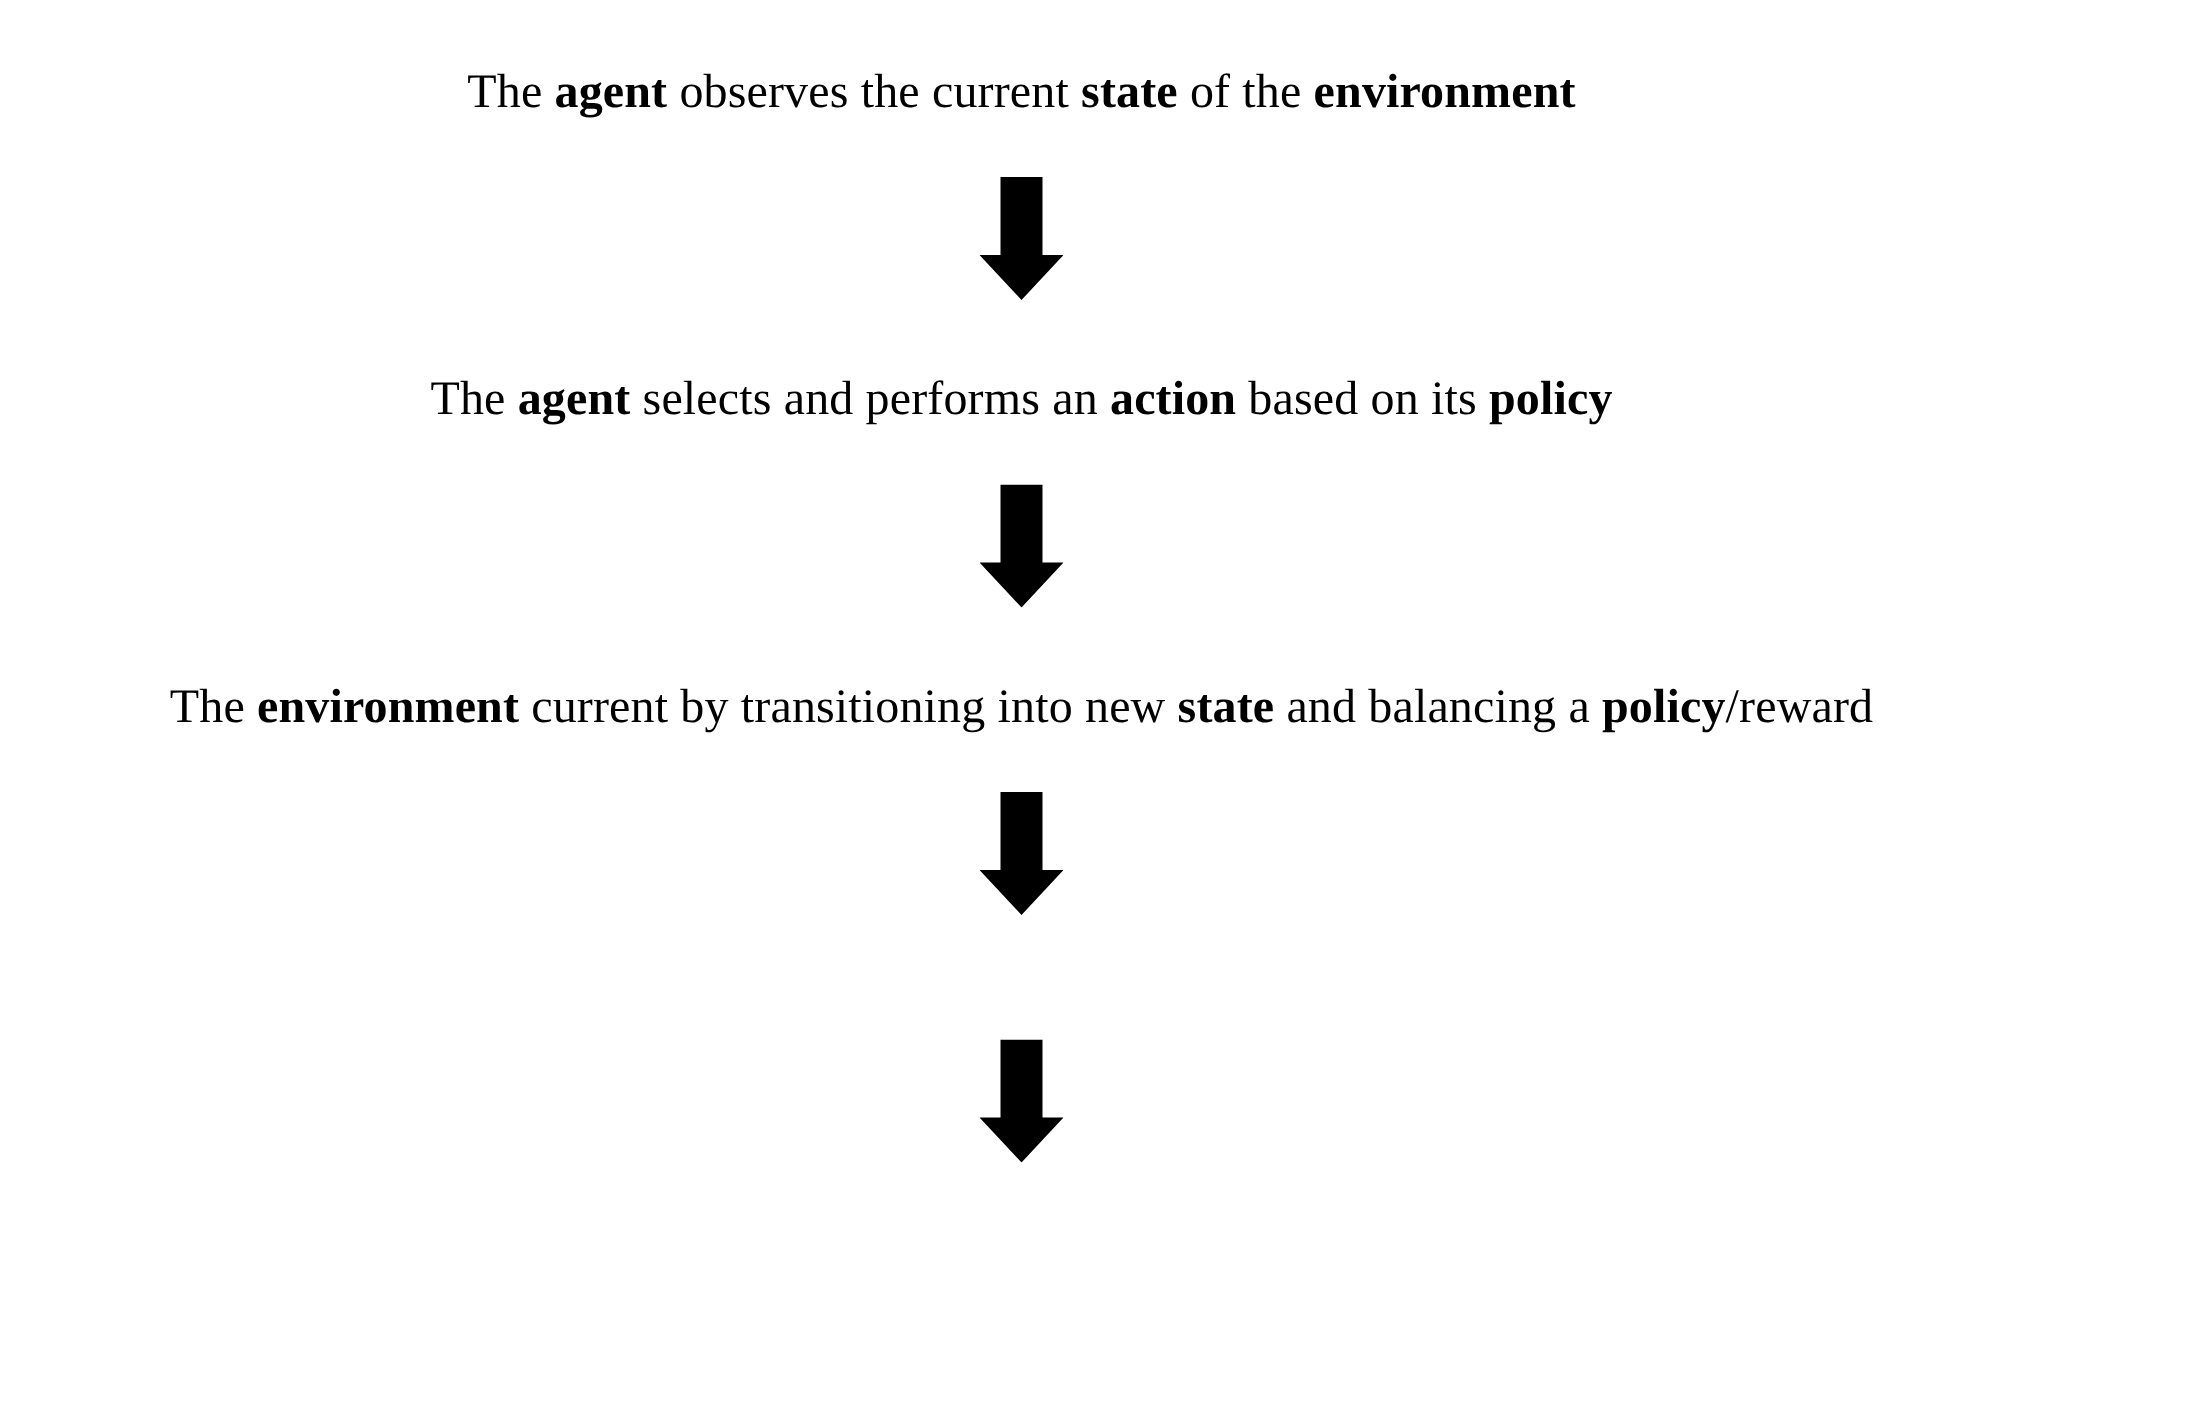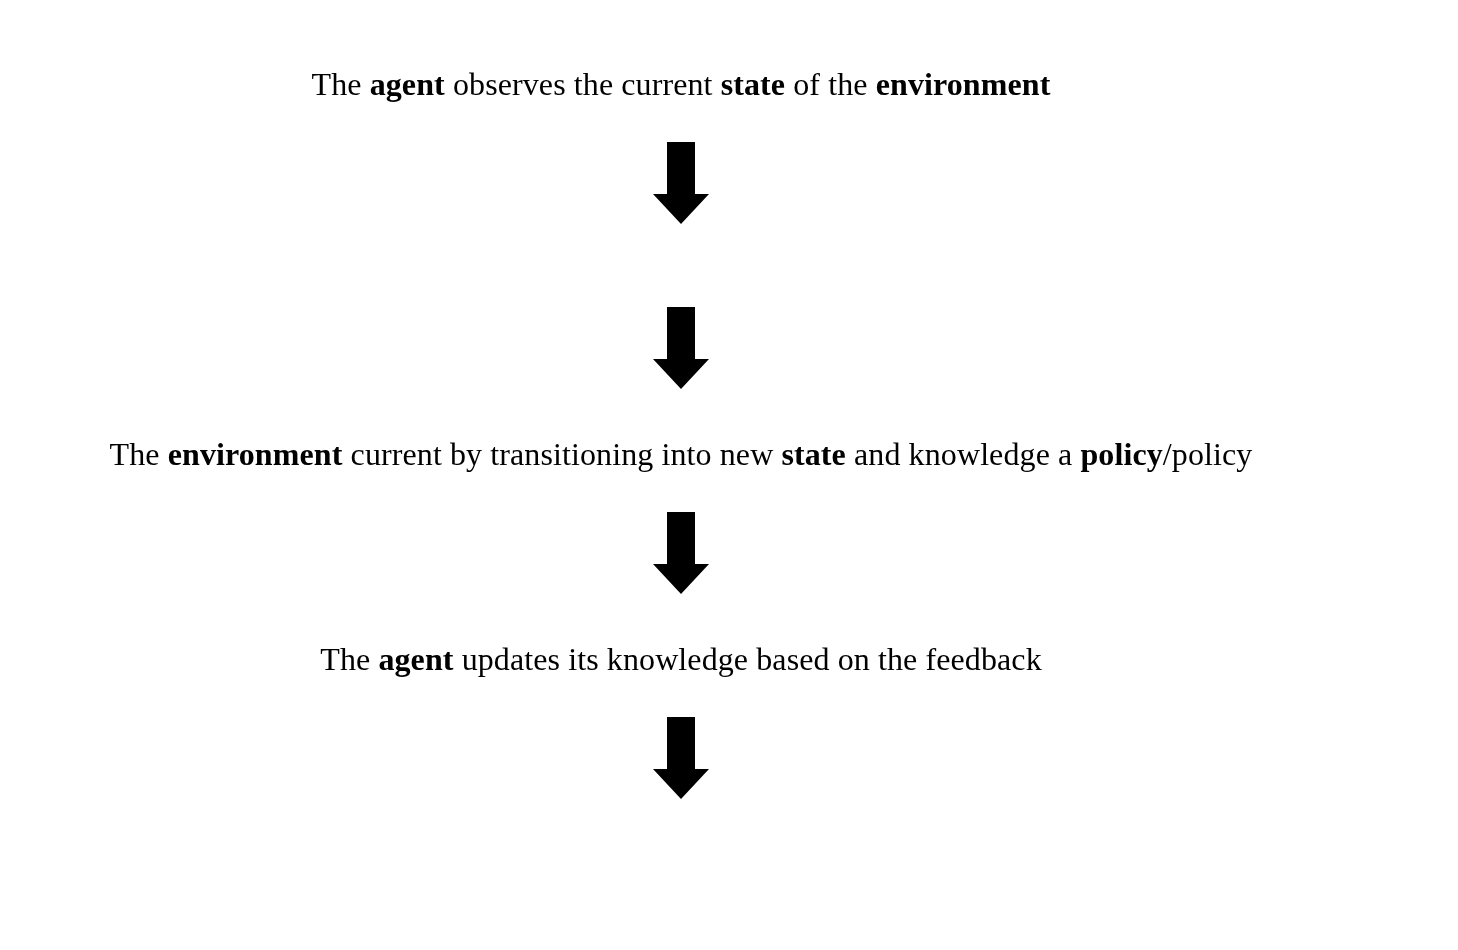--- a/index.html
+++ b/index.html
@@ -16,21 +16,21 @@
     color: #000000;
   }
   #diagram {
     position: relative;
     width: 1458px;
     height: 950px;
     display: flex;
     flex-direction: column;
     align-items: center;
     box-sizing: border-box;
-    padding-top: 64px;
+    padding-top: 40px;
   }
   .step-text {
     font-size: 32px;
     line-height: 40px;
     color: #000000;
     text-align: center;
     white-space: nowrap;
     letter-spacing: 0.1px;
     position: relative;
     left: -48px;
@@ -66,44 +66,44 @@
   <div class="gap-after-text"></div>
 
   <div class="arrow-wrap">
     <svg viewBox="0 0 56 82" xmlns="http://www.w3.org/2000/svg" aria-hidden="true">
       <polygon points="14,0 42,0 42,52 56,52 28,82 0,52 14,52" fill="#000000"></polygon>
     </svg>
   </div>
 
   <div class="gap-after-arrow"></div>
 
+  <div class="step-text"><span>The </span><b>agent</b><span> selects and performs an </span><b>action</b><span> based on its </span><b>policy</b></div>
 
   <div class="gap-after-text"></div>
 
   <div class="arrow-wrap">
     <svg viewBox="0 0 56 82" xmlns="http://www.w3.org/2000/svg" aria-hidden="true">
       <polygon points="14,0 42,0 42,52 56,52 28,82 0,52 14,52" fill="#000000"></polygon>
     </svg>
   </div>
 
   <div class="gap-after-arrow"></div>
 
-  <div class="step-text"><span>The </span><b>environment</b><span> current by transitioning into new </span><b>state</b><span> and knowledge a </span><b>policy</b><span>/policy</span></div>
+  <div class="step-text"><span>The </span><b>environment</b><span> current by transitioning into new </span><b>state</b><span> and balancing a </span><b>policy</b><span>/reward</span></div>
 
   <div class="gap-after-text"></div>
 
   <div class="arrow-wrap">
     <svg viewBox="0 0 56 82" xmlns="http://www.w3.org/2000/svg" aria-hidden="true">
       <polygon points="14,0 42,0 42,52 56,52 28,82 0,52 14,52" fill="#000000"></polygon>
     </svg>
   </div>
 
   <div class="gap-after-arrow"></div>
 
-  <div class="step-text"><span>The </span><b>agent</b><span> updates its knowledge based on the feedback</span></div>
 
   <div class="gap-after-text"></div>
 
   <div class="arrow-wrap">
     <svg viewBox="0 0 56 82" xmlns="http://www.w3.org/2000/svg" aria-hidden="true">
       <polygon points="14,0 42,0 42,52 56,52 28,82 0,52 14,52" fill="#000000"></polygon>
     </svg>
   </div>
 
   <div class="gap-after-arrow"></div>

